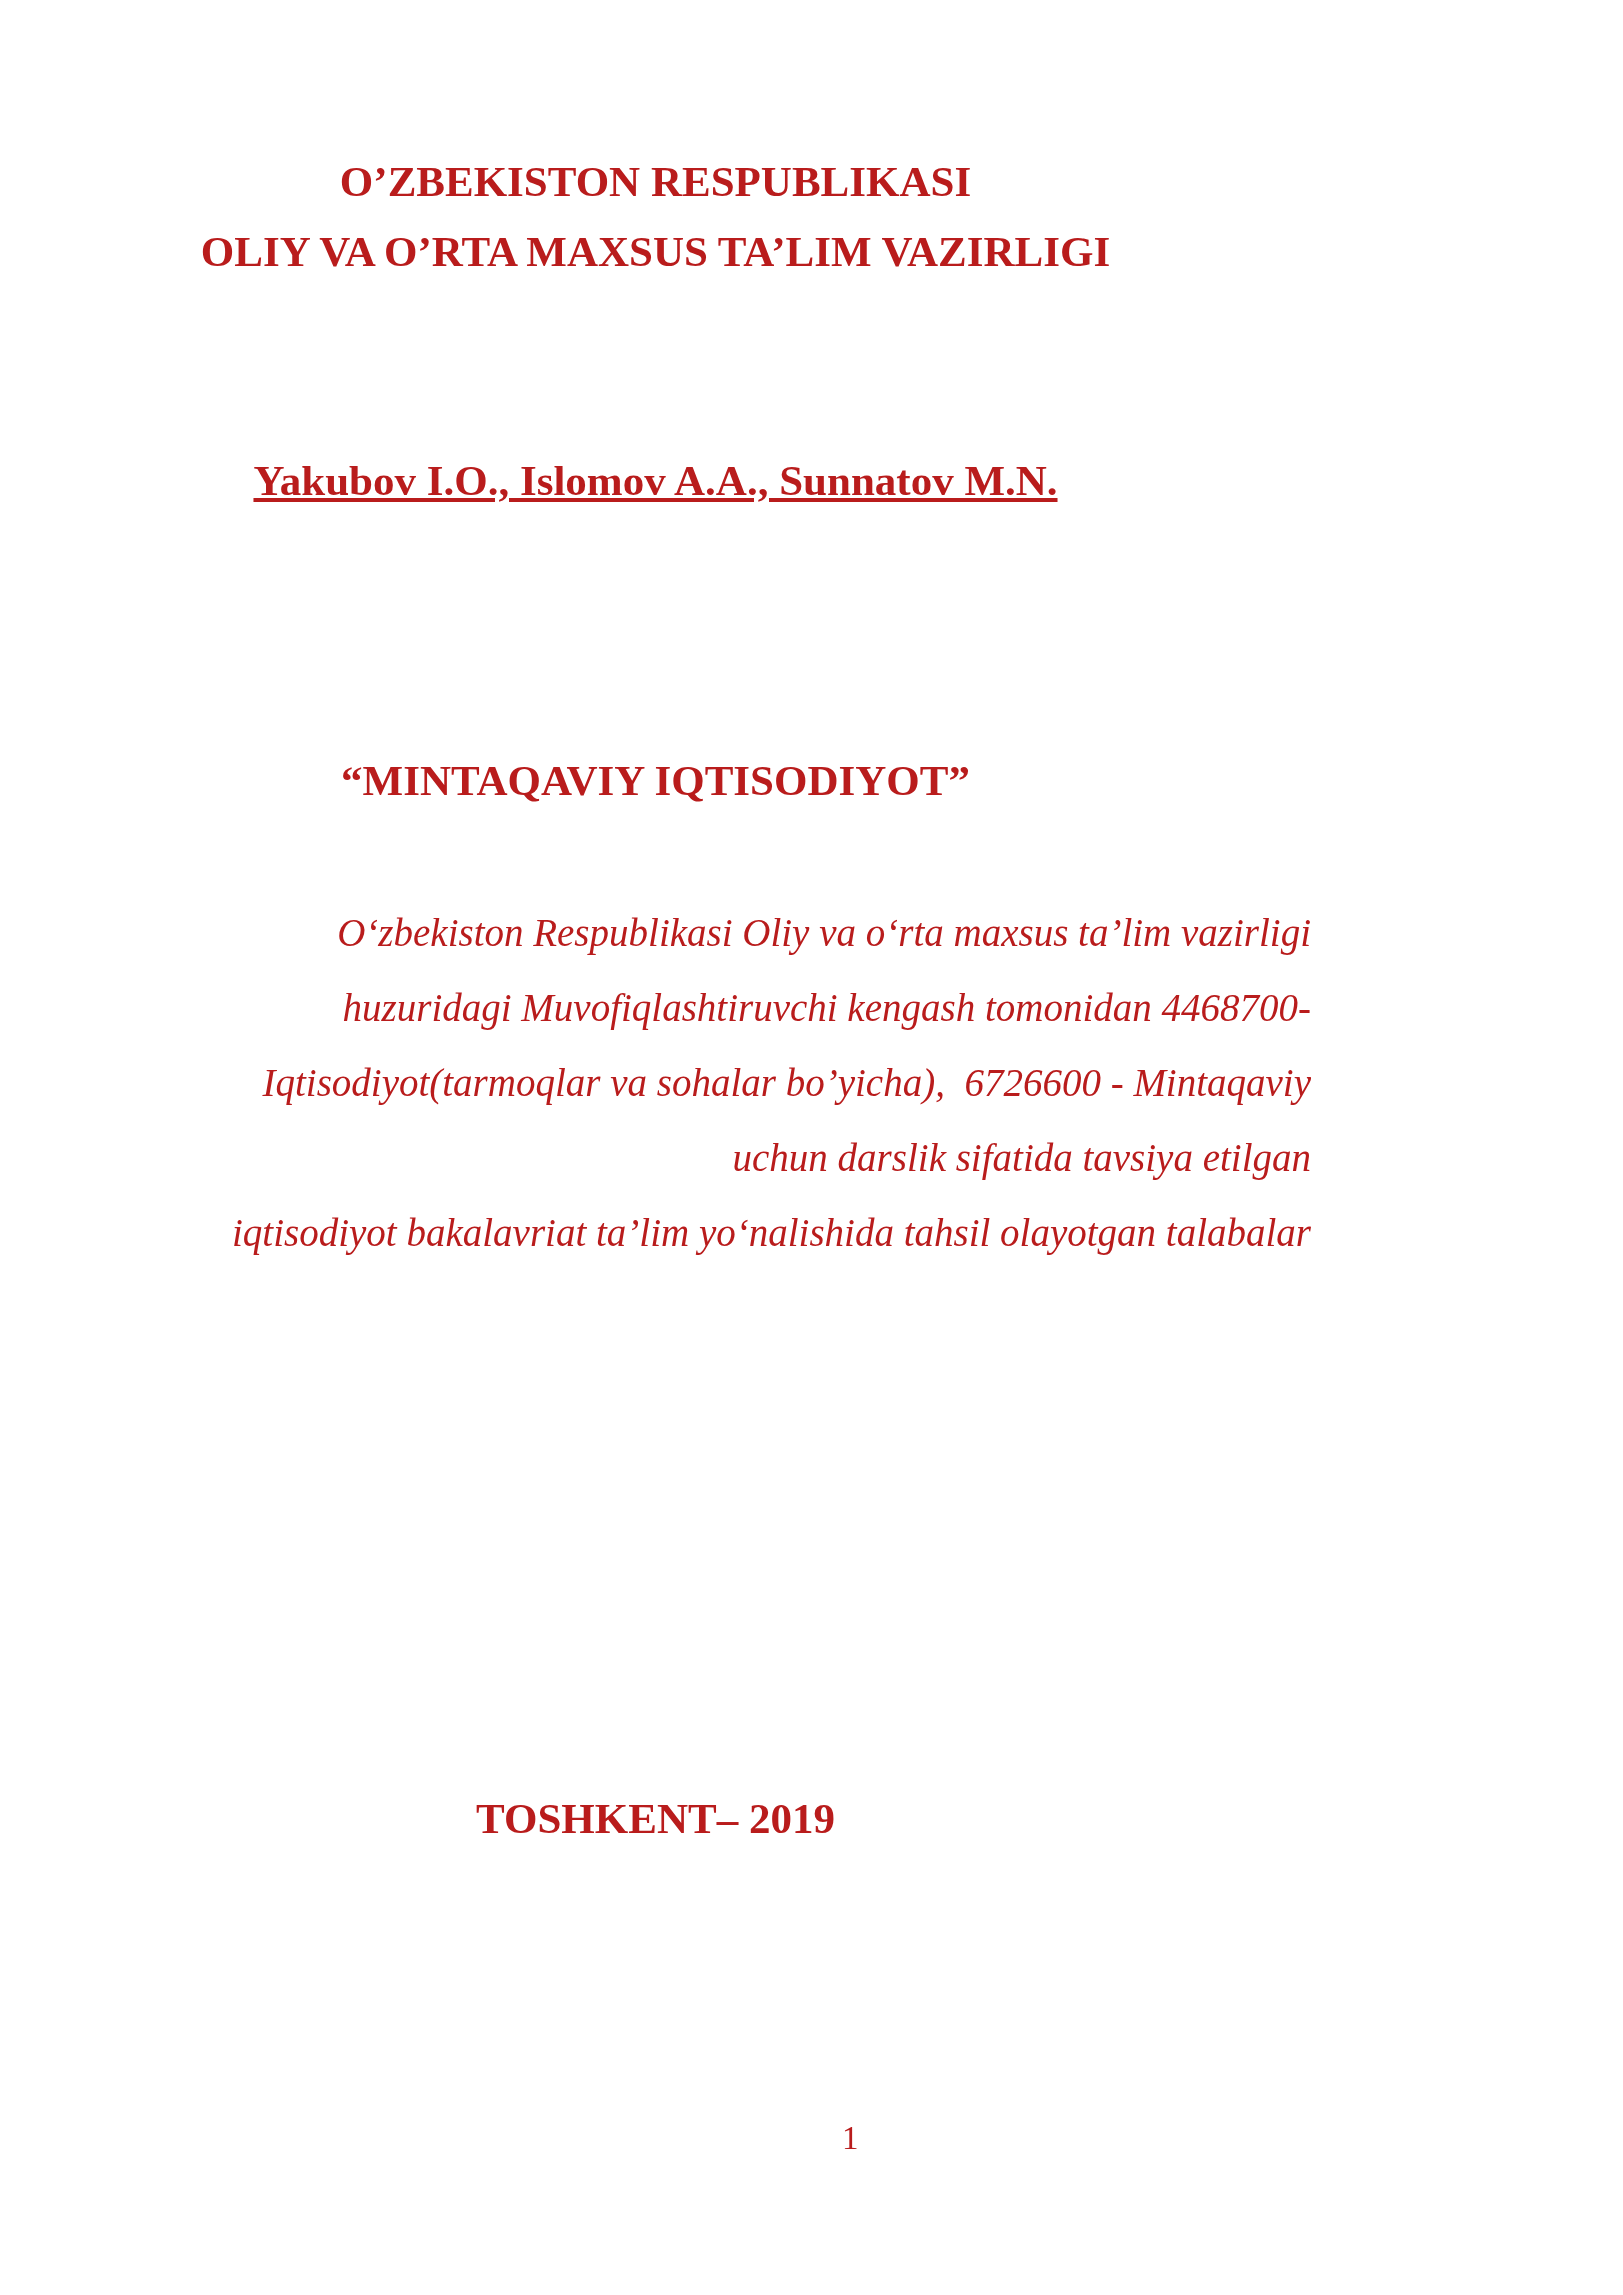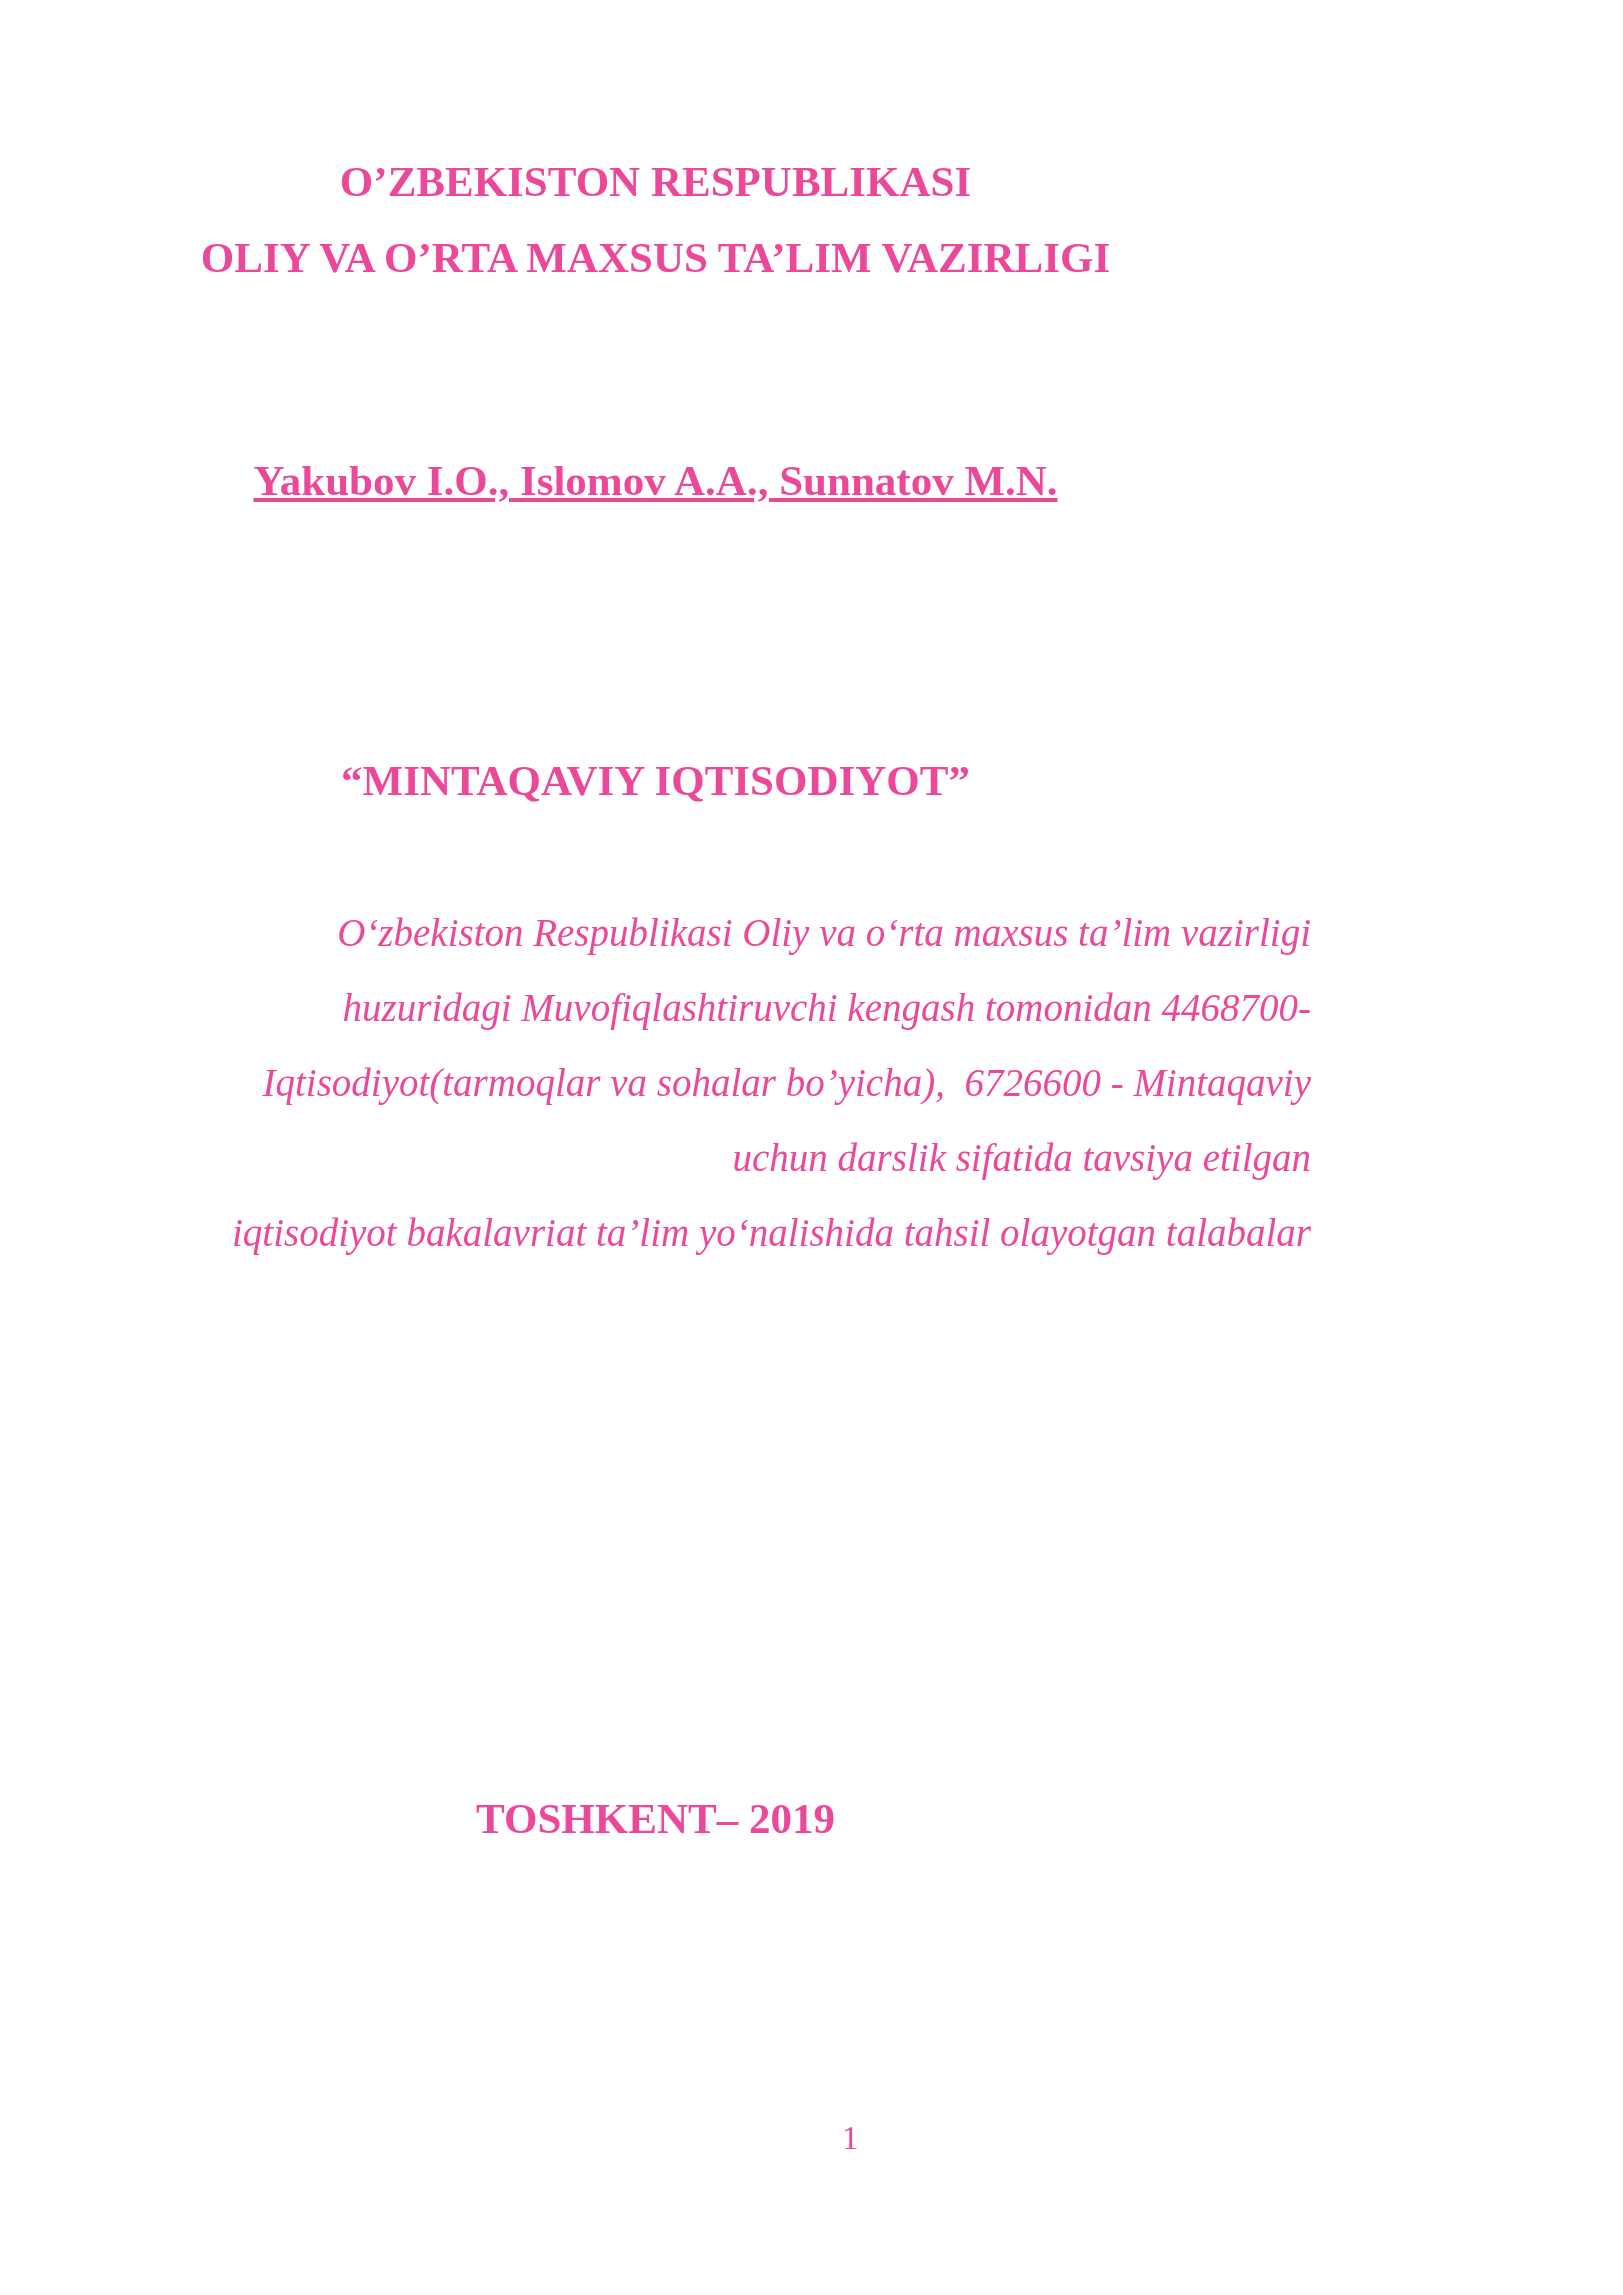--- a/index.html
+++ b/index.html
@@ -5,38 +5,38 @@
   html, body {
     margin: 0;
     padding: 0;
     background: #ffffff;
   }
   .page {
     position: relative;
     width: 1311px;
     height: 2295px;
     background: #ffffff;
-    color: #ec4899;
+    color: #b91c1c;
     font-family: "Liberation Serif", "DejaVu Serif", serif;
     overflow: hidden;
   }
   .centered-line {
     position: absolute;
     left: 0;
     right: 0;
     text-align: center;
     line-height: 1.15;
     white-space: pre;
   }
   .bold-line {
     font-weight: bold;
     font-size: 43px;
   }
   .header-line-1 { top: 157px; }
-  .header-line-2 { top: 233px; }
+  .header-line-2 { top: 227px; }
   .authors-line  { top: 456px; text-decoration: underline; }
   .title-line    { top: 756px; }
   .annotation {
     position: absolute;
     top: 895px;
     left: 0;
     right: 0;
     text-align: right;
     font-style: italic;
     font-size: 39px;

